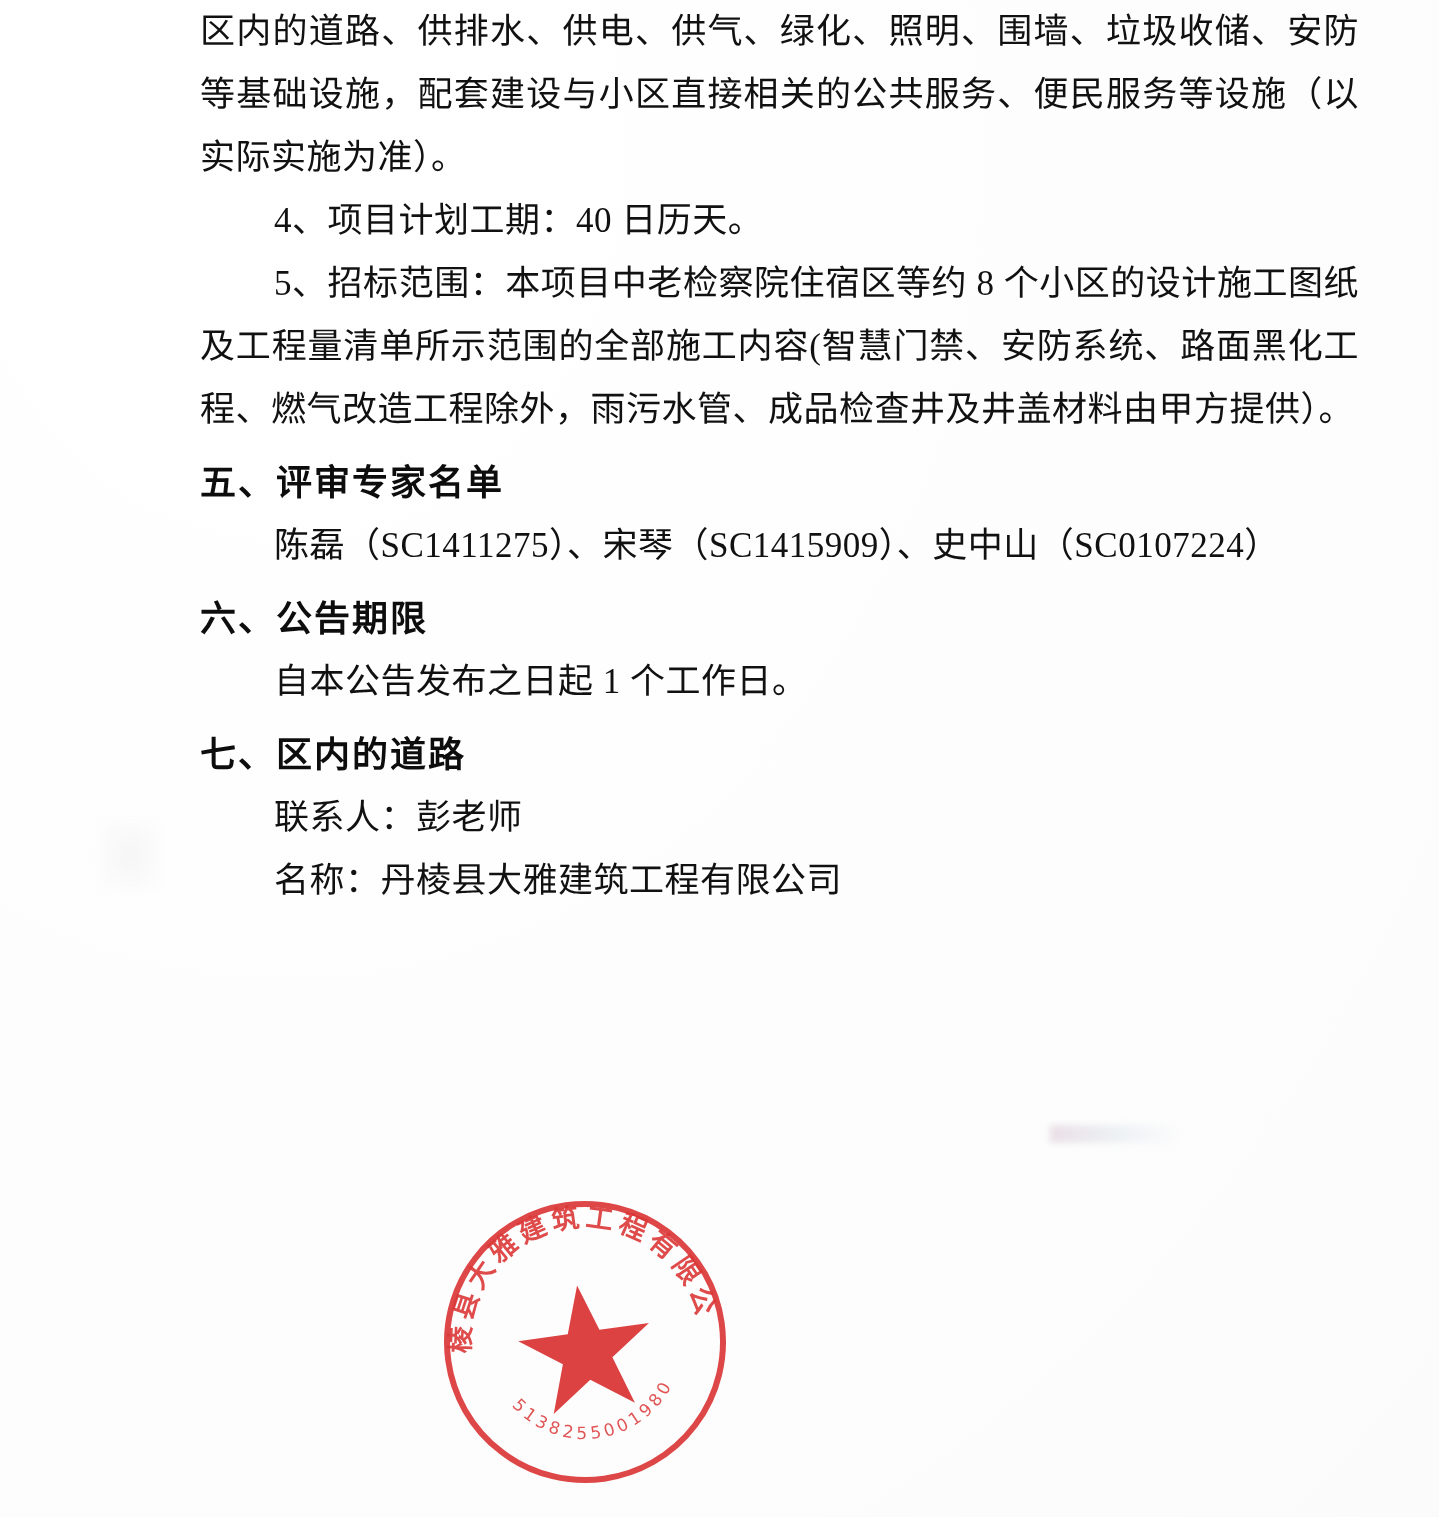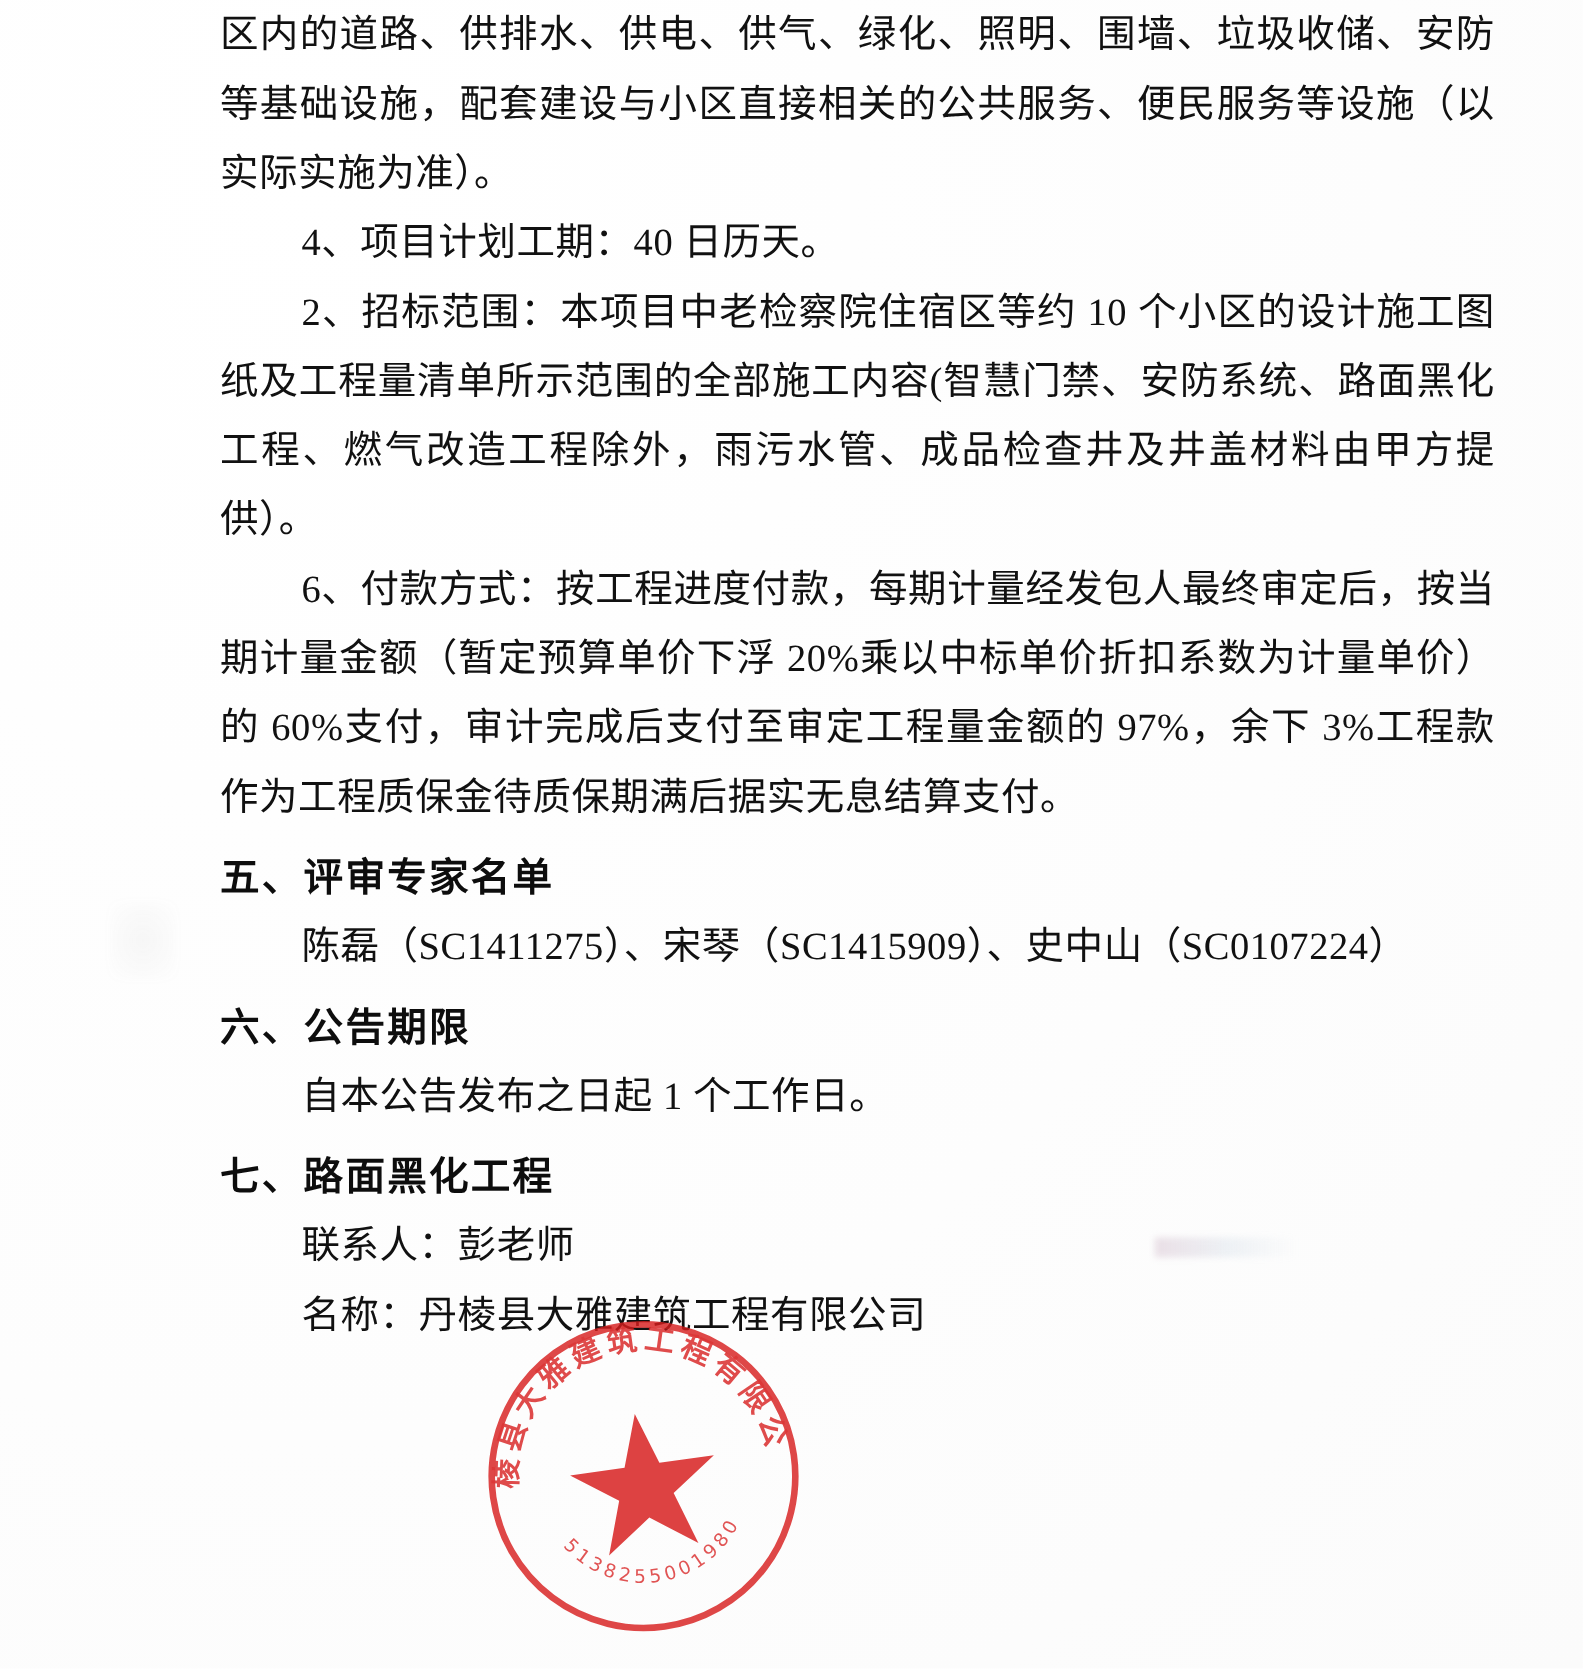--- a/index.html
+++ b/index.html
@@ -96,39 +96,38 @@
 
   <div class="scan-smudge smudge-a"></div>
   <div class="scan-smudge smudge-b"></div>
 
   <div class="doc-body">
 
     <p class="para continued">区内的道路、供排水、供电、供气、绿化、照明、围墙、垃圾收储、安防等基础设施，配套建设与小区直接相关的公共服务、便民服务等设施（以实际实施为准）。</p>
 
     <p class="para indent">4、项目计划工期：40 日历天。</p>
 
-    <p class="para indent">2、招标范围：本项目中老检察院住宿区等约 10 个小区的设计施工图纸及工程量清单所示范围的全部施工内容(智慧门禁、安防系统、路面黑化工程、燃气改造工程除外，雨污水管、成品检查井及井盖材料由甲方提供）。</p>
+    <p class="para indent">5、招标范围：本项目中老检察院住宿区等约 8 个小区的设计施工图纸及工程量清单所示范围的全部施工内容(智慧门禁、安防系统、路面黑化工程、燃气改造工程除外，雨污水管、成品检查井及井盖材料由甲方提供）。</p>
 
-    <p class="para indent">6、付款方式：按工程进度付款，每期计量经发包人最终审定后，按当期计量金额（暂定预算单价下浮 20%乘以中标单价折扣系数为计量单价）的 60%支付，审计完成后支付至审定工程量金额的 97%，余下 3%工程款作为工程质保金待质保期满后据实无息结算支付。</p>
 
     <div class="block-gap-small"></div>
 
     <h2 class="heading">五、评审专家名单</h2>
 
     <p class="para indent">陈磊（SC1411275）、宋琴（SC1415909）、史中山（SC0107224）</p>
 
     <div class="block-gap-small"></div>
 
     <h2 class="heading">六、公告期限</h2>
 
     <p class="para indent">自本公告发布之日起 1 个工作日。</p>
 
     <div class="block-gap-small"></div>
 
-    <h2 class="heading">七、路面黑化工程</h2>
+    <h2 class="heading">七、区内的道路</h2>
 
     <div class="contact-lines">
       <p class="para indent">联系人：彭老师</p>
       <p class="para indent">名称：丹棱县大雅建筑工程有限公司</p>
     </div>
 
   </div>
 
   <div class="seal">
     <svg width="290" height="290" viewBox="0 0 290 290" xmlns="http://www.w3.org/2000/svg">

